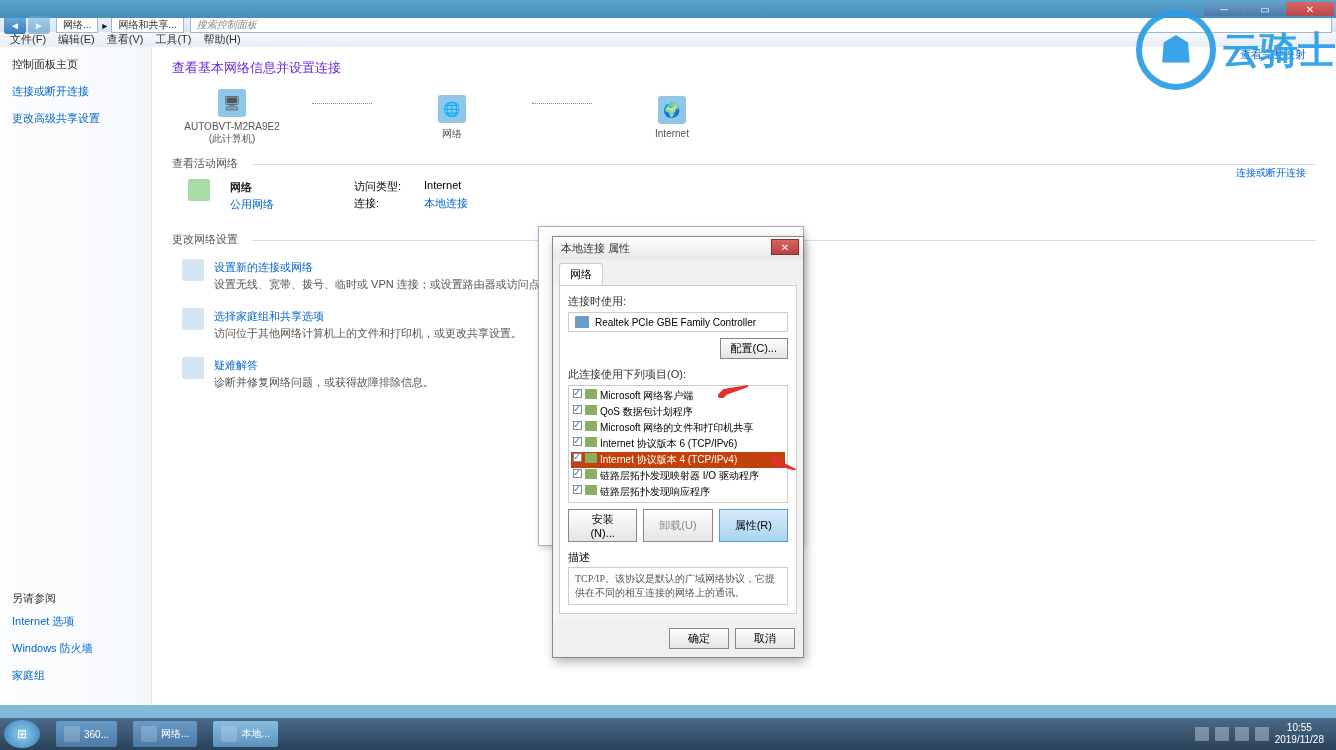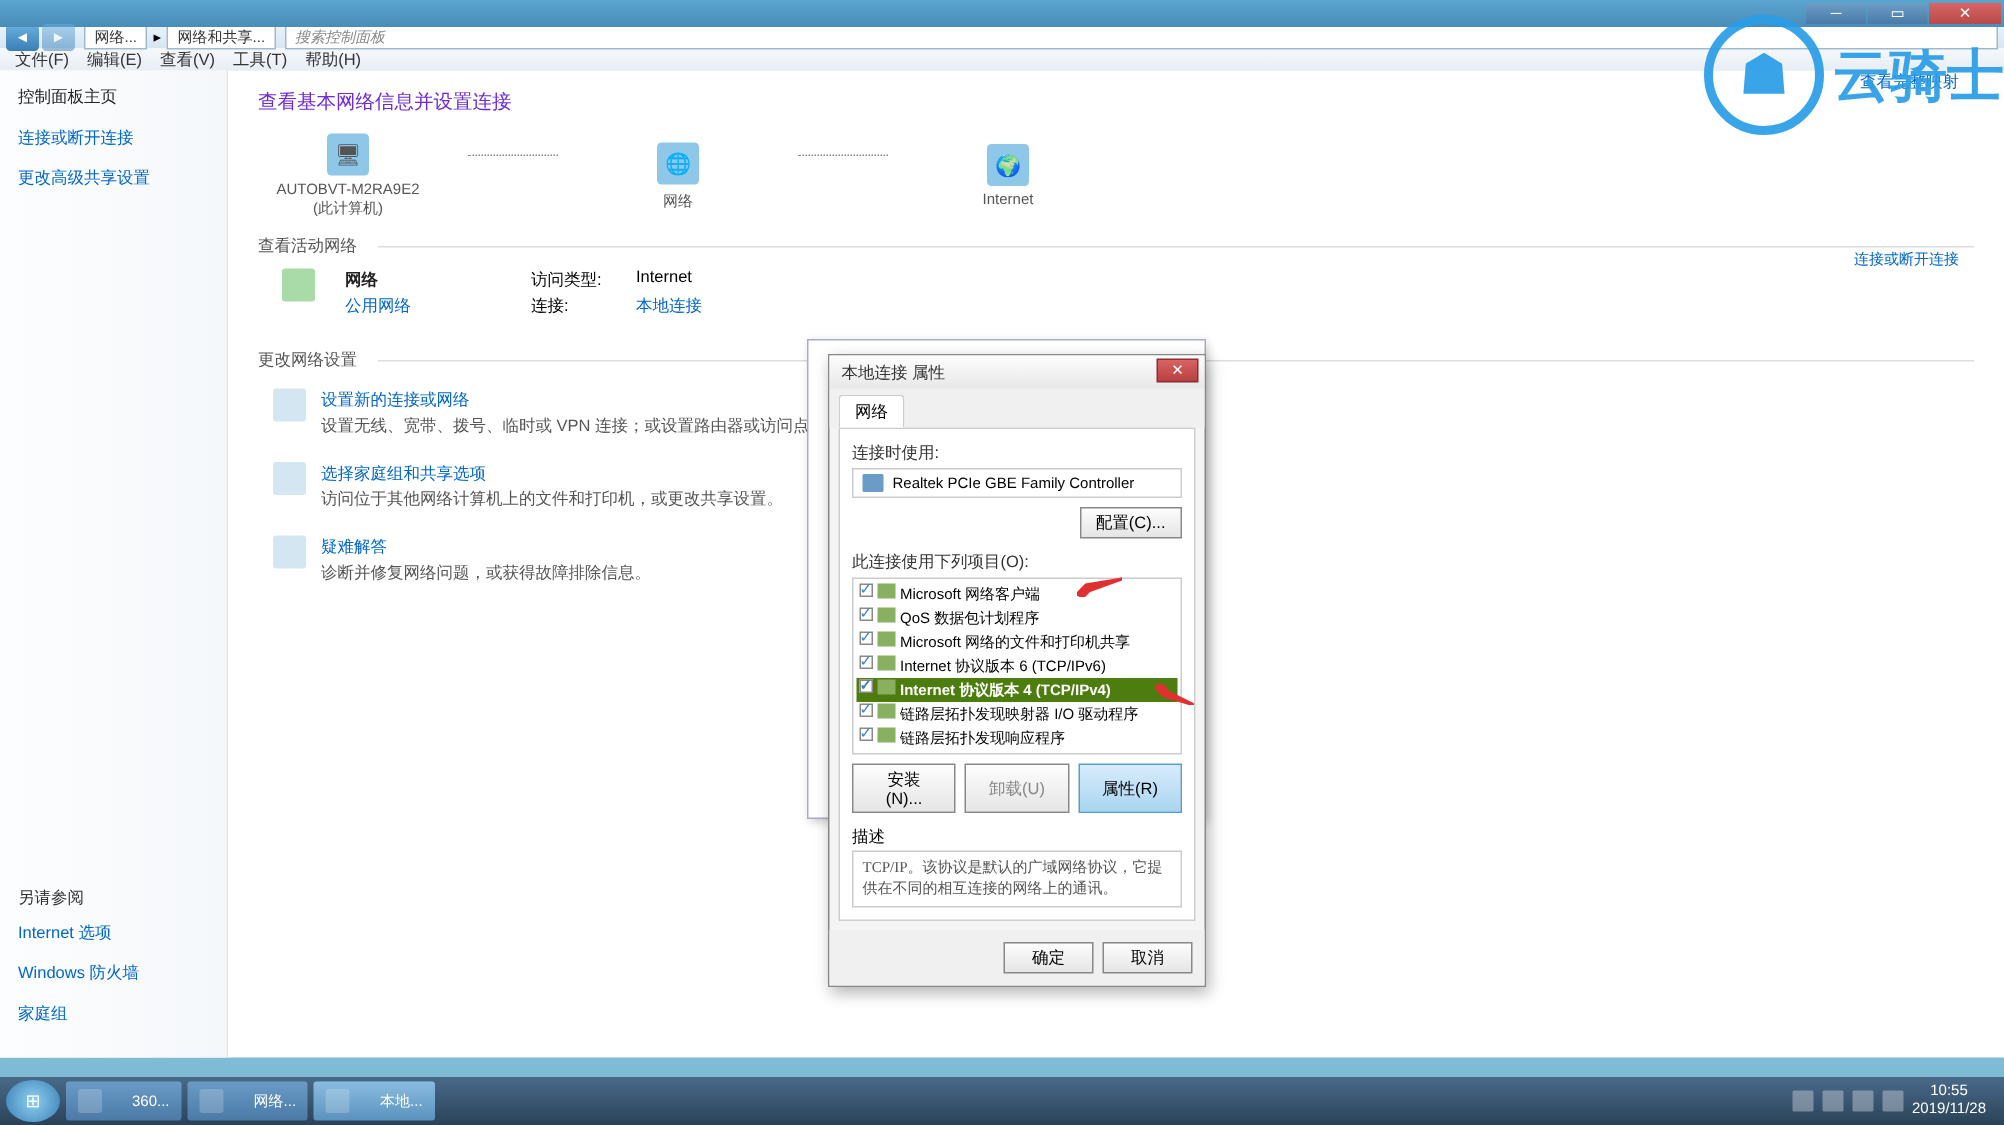--- a/index.html
+++ b/index.html
@@ -70,38 +70,38 @@
 .dlg-field-label { color:#333; margin-bottom:3px; }
 .dlg-adapter { border:1px solid #ccc; padding:3px 6px; display:flex; align-items:center; gap:6px; font-size:10px; font-family: SimSun; }
 .dlg-adapter-ico { width:14px; height:12px; background:#6a9cc7; border-radius:1px; }
 .dlg-cfg-btn { float:right; margin-top:6px; padding:2px 10px; font-size:11px; border:1px solid #888; background:linear-gradient(#fdfdfd,#e5e5e5); cursor:pointer; }
 .dlg-list-label { clear:both; padding-top:8px; }
 .dlg-list { border:1px solid #ccc; margin-top:3px; padding:2px; font-family: SimSun; font-size:10px; }
 .dlg-li { display:flex; align-items:flex-start; gap:3px; padding:1px 2px; }
 .dlg-li .cb { width:9px; height:9px; border:1px solid #888; background:#fff; position:relative; flex-shrink:0; }
 .dlg-li .cb.checked::after { content:"✓"; position:absolute; top:-3px; left:-1px; font-size:10px; color:#3a7ebf; }
 .dlg-li .pi { width:12px; height:10px; background:#88b060; flex-shrink:0; }
-.dlg-li.sel { background:#4d7c0f; color:#fff;font-weight:bold; }
+.dlg-li.sel { background:#c2410c; color:#fff; }
 .dlg-btns-row { display:flex; gap:6px; margin-top:6px; }
 .dlg-btns-row button { flex:1; padding:2px 12px; font-size:11px; border:1px solid #888; background:linear-gradient(#fdfdfd,#e5e5e5); cursor:pointer; }
 .dlg-btns-row button.hl { background:linear-gradient(#d8ecfb,#a8d5f0); border-color:#5a9cd0; }
 .dlg-btns-row button[disabled] { color:#888; }
 .dlg-desc-label { margin-top:8px; }
 .dlg-desc-box { border:1px solid #ccc; padding:4px 6px; font-size:10px; color:#555; line-height:1.4; margin-top:2px; font-family:SimSun; }
 .dlg-bottom { display:flex; justify-content:flex-end; gap:6px; padding:8px; background:#f0f0f0; }
 .dlg-bottom button { padding:2px 18px; font-size:11px; border:1px solid #888; background:linear-gradient(#fdfdfd,#e5e5e5); cursor:pointer; }
 
 .arrow1 { position:absolute; left:718px; top:384px; width:30px; height:14px; pointer-events:none; }
 .arrow2 { position:absolute; left:770px; top:456px; width:26px; height:14px; pointer-events:none; }
 .arrow-path { stroke:#e03030; stroke-width:2; fill:#e03030; }
 
 
 .taskbar { position:absolute; bottom:0; left:0; right:0; height:32px; background: linear-gradient(#4a6a8a,#2a4258); display:flex; align-items:center; padding:0 4px; }
 .start-orb { width:36px; height:28px; border-radius:50%; background: radial-gradient(circle,#8ed0f0,#3a7eb5); display:flex; align-items:center; justify-content:center; color:#fff; font-size:12px; cursor:pointer; }
-.tb-item { height:26px; padding:0 8px; margin-left:4px; background: linear-gradient(#6a9cc7,#4a7aa5); border-radius:2px; display:flex; align-items:center; gap:20px; font-size:10px; color:#fff; cursor:pointer;text-align:right; }
+.tb-item { height:26px; padding:0 8px; margin-left:16px; background: linear-gradient(#6a9cc7,#4a7aa5); border-radius:2px; display:flex; align-items:center; gap:4px; font-size:10px; color:#fff; cursor:pointer;text-align:right; }
 .tb-item.active { background: linear-gradient(#8abce0,#5a92be); }
 .tb-ico { width:16px; height:16px; background:#fff3; border-radius:2px; }
 .tray { margin-left:auto; display:flex; align-items:center; gap:6px; color:#fff; font-size:10px; padding-right:8px; }
 .tray .t-ico { width:14px; height:14px; background:#fff5; border-radius:1px; }
 .tray .clock { text-align:center; line-height:1.2; }
 
 
 .watermark { position:absolute; right:0; top:10px; display:flex; align-items:center; gap:6px; color:#2a9de8; font-size:38px; font-weight:bold; opacity:0.92; pointer-events:none; font-family: "Microsoft YaHei"; }
 .wm-circle { width:80px; height:80px; border:6px solid #2a9de8; border-radius:50%; display:flex; align-items:center; justify-content:center; font-size:36px; }
 </style>

